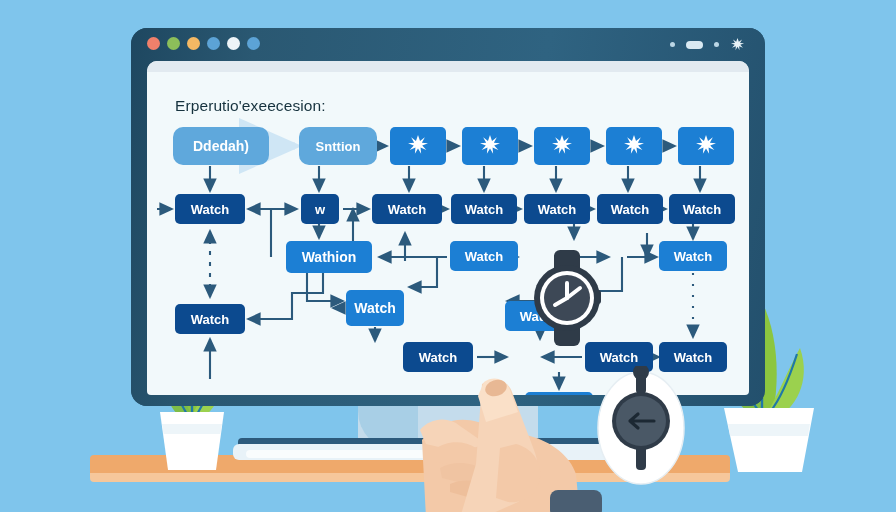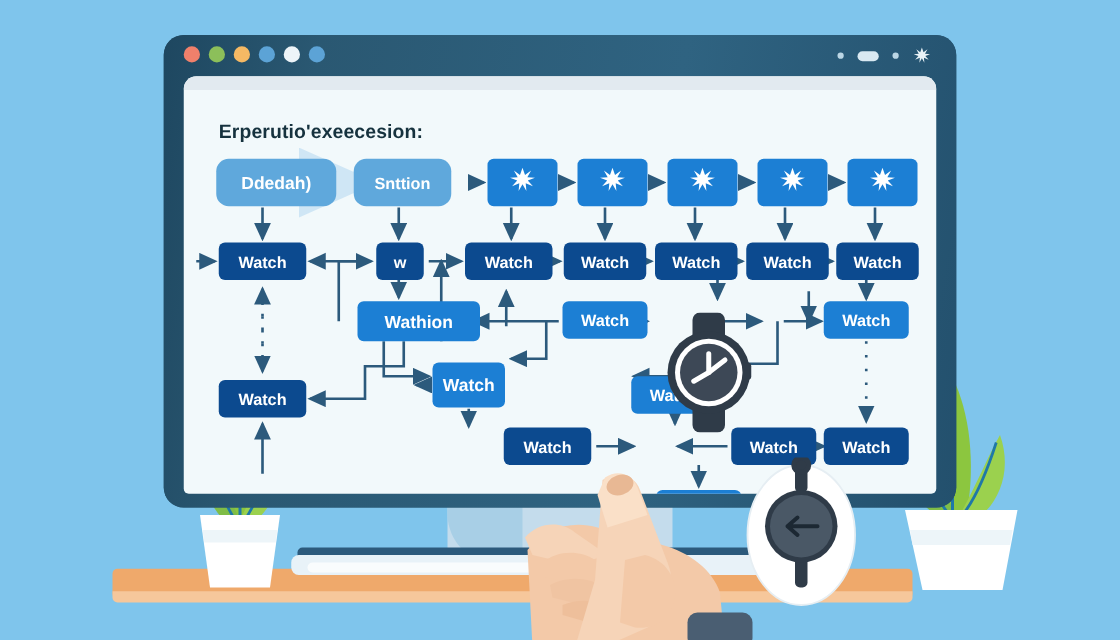--- a/index.html
+++ b/index.html
@@ -81,21 +81,21 @@
     background: #F2F9FB;
     border-radius: 10px 10px 4px 4px;
     overflow: hidden;
   }
   .screen-topstrip {
     position: absolute; left: 0; top: 0; width: 602px; height: 11px;
     background: #E2EAF0;
   }
   .diagram-title {
     position: absolute; left: 28px; top: 36px;
-    font-size: 15.5px; font-weight: 700; color: #16323E;
+    font-size: 15.5px; font-weight: 400; color: #16323E;
     letter-spacing: .1px; white-space: nowrap;
   }
 
   
   .layer { position: absolute; left: 0; top: 0; width: 602px; height: 334px; }
   .node {
     position: absolute;
     display: flex; align-items: center; justify-content: center;
     color: #FFFFFF; font-weight: 700;
     border-radius: 5px;
@@ -255,21 +255,21 @@
           <path d="M412 311 L412 328"></path>
           <path d="M258 200 L258 172"></path>
           <path d="M500 172 L500 196"></path>
         </g>
       </svg>
 
       <div class="layer" id="nodes-layer">
           <div class="node n-light" style="left: 26px; top: 66px; width: 96px; height: 38px; font-size: 14px;">
             <span>Ddedah)</span>
           </div>
-          <div class="node n-light" style="left: 136px; top: 66px; width: 78px; height: 38px; font-size: 13px;">
+          <div class="node n-light" style="left: 152px; top: 66px; width: 78px; height: 38px; font-size: 13px;">
             <span>Snttion</span>
           </div>
           <div class="node n-mid" style="left: 243px; top: 66px; width: 56px; height: 38px;">
             <span><svg width="22" height="22" viewBox="0 0 24 24">
                 <path fill="#FFFFFF" d="M12 1.2l2.2 6.4 5.3-4-3.3 5.9 6.7.6-6.3 2.4 4.5 5-6.3-2.7.6 6.7L12 15.7 8.6 21.5l.6-6.7-6.3 2.7 4.5-5-6.3-2.4 6.7-.6L4.5 3.6l5.3 4z"></path>
               </svg></span>
           </div>
           <div class="node n-mid" style="left: 315px; top: 66px; width: 56px; height: 38px;">
             <span><svg width="22" height="22" viewBox="0 0 24 24">
                 <path fill="#FFFFFF" d="M12 1.2l2.2 6.4 5.3-4-3.3 5.9 6.7.6-6.3 2.4 4.5 5-6.3-2.7.6 6.7L12 15.7 8.6 21.5l.6-6.7-6.3 2.7 4.5-5-6.3-2.4 6.7-.6L4.5 3.6l5.3 4z"></path>
@@ -304,21 +304,21 @@
           </div>
           <div class="node n-dark" style="left: 377px; top: 133px; width: 66px; height: 30px; font-size: 13px;">
             <span>Watch</span>
           </div>
           <div class="node n-dark" style="left: 450px; top: 133px; width: 66px; height: 30px; font-size: 13px;">
             <span>Watch</span>
           </div>
           <div class="node n-dark" style="left: 522px; top: 133px; width: 66px; height: 30px; font-size: 13px;">
             <span>Watch</span>
           </div>
-          <div class="node n-mid" style="left: 139px; top: 180px; width: 98px; height: 32px; font-size: 14px;">
+          <div class="node n-mid" style="left: 139px; top: 180px; width: 86px; height: 32px; font-size: 14px;">
             <span>Wathion</span>
           </div>
           <div class="node n-mid" style="left: 303px; top: 180px; width: 68px; height: 30px; font-size: 13px;">
             <span>Watch</span>
           </div>
           <div class="node n-mid" style="left: 512px; top: 180px; width: 68px; height: 30px; font-size: 13px;">
             <span>Watch</span>
           </div>
           <div class="node n-mid" style="left: 199px; top: 229px; width: 58px; height: 36px; font-size: 14px;">
             <span>Watch</span>

